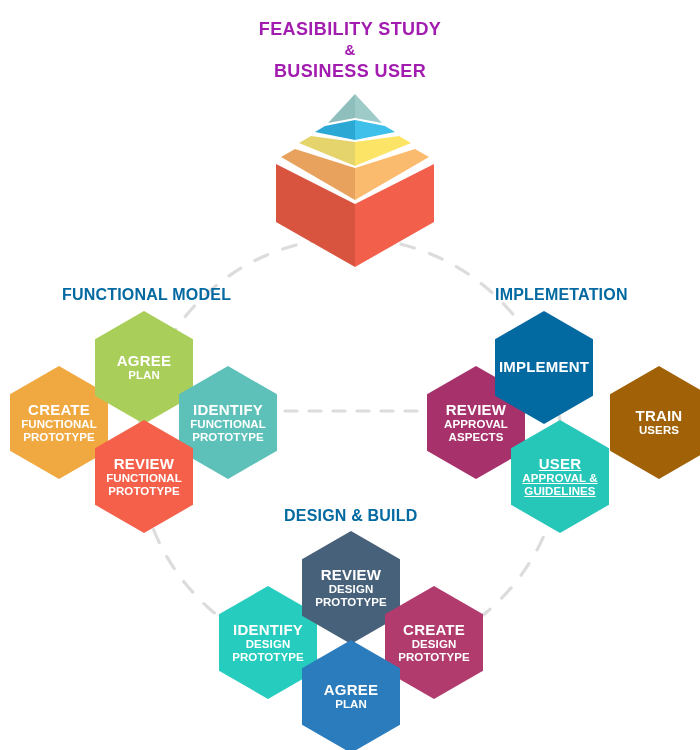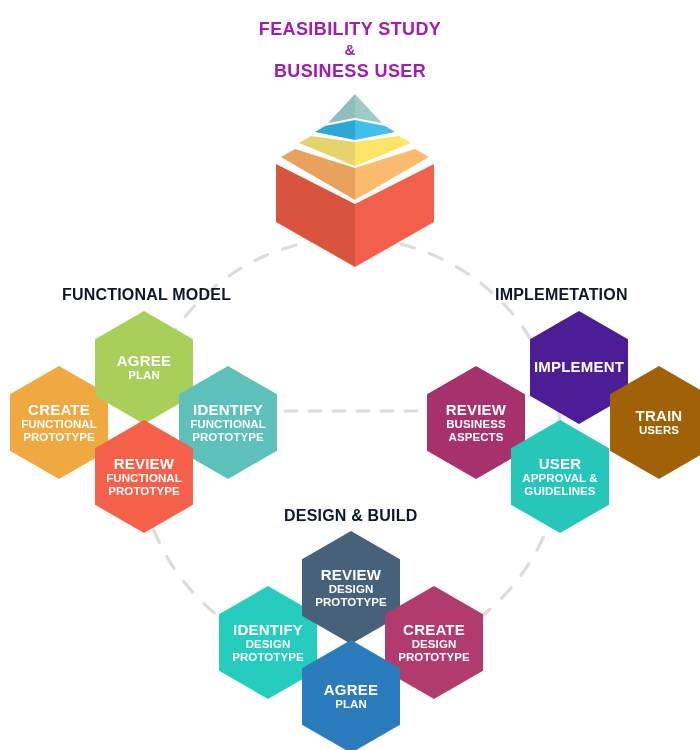--- a/index.html
+++ b/index.html
@@ -39,21 +39,21 @@
   #top-title .amp {
     font-size: 15px;
     display: block;
     line-height: 20px;
   }
   
   .section-title {
     position: absolute;
     font-size: 16px;
     font-weight: bold;
-    color: #0f172a;
+    color: #0369a1;
     letter-spacing: 0.2px;
     white-space: nowrap;
   }
   #title-functional { left: 62px;  top: 286px; }
   #title-implementation { left: 495px; top: 286px; text-align: center; }
   #title-design { left: 284px; top: 507px; }
 
   
   .hex {
     position: absolute;
@@ -163,31 +163,31 @@
         </div>
         <div class="hex" style="left: 95px; top: 420px; background: rgb(244, 96, 74);">
           <span class="l1">REVIEW</span>
           <span class="l2">FUNCTIONAL</span>
           <span class="l3">PROTOTYPE</span>
         </div>
       </div>
       <div class="layer">
         <div class="hex" style="left: 427px; top: 366px; background: rgb(166, 49, 107);">
           <span class="l1">REVIEW</span>
-          <span class="l2">BUSINESS</span>
+          <span class="l2">APPROVAL</span>
           <span class="l3">ASPECTS</span>
         </div>
-        <div class="hex two-line" style="left: 530px; top: 311px; background: #4c1d95;">
+        <div class="hex two-line" style="left: 495px; top: 311px; background: #0369a1;">
           <span class="l1">IMPLEMENT</span>
         </div>
         <div class="hex two-line" style="left: 610px; top: 366px; background: #a16207;">
           <span class="l1">TRAIN</span>
           <span class="l2">USERS</span>
         </div>
-        <div class="hex" style="left: 511px; top: 420px; background: rgb(38, 198, 184);">
+        <div class="hex" style="left: 511px; top: 420px; background: rgb(38, 198, 184); text-decoration: underline;">
           <span class="l1">USER</span>
           <span class="l2">APPROVAL &amp;</span>
           <span class="l3">GUIDELINES</span>
         </div>
       </div>
       <div class="layer">
         <div class="hex" style="left: 219px; top: 586px; background: rgb(38, 205, 191);">
           <span class="l1">IDENTIFY</span>
           <span class="l2">DESIGN</span>
           <span class="l3">PROTOTYPE</span>

